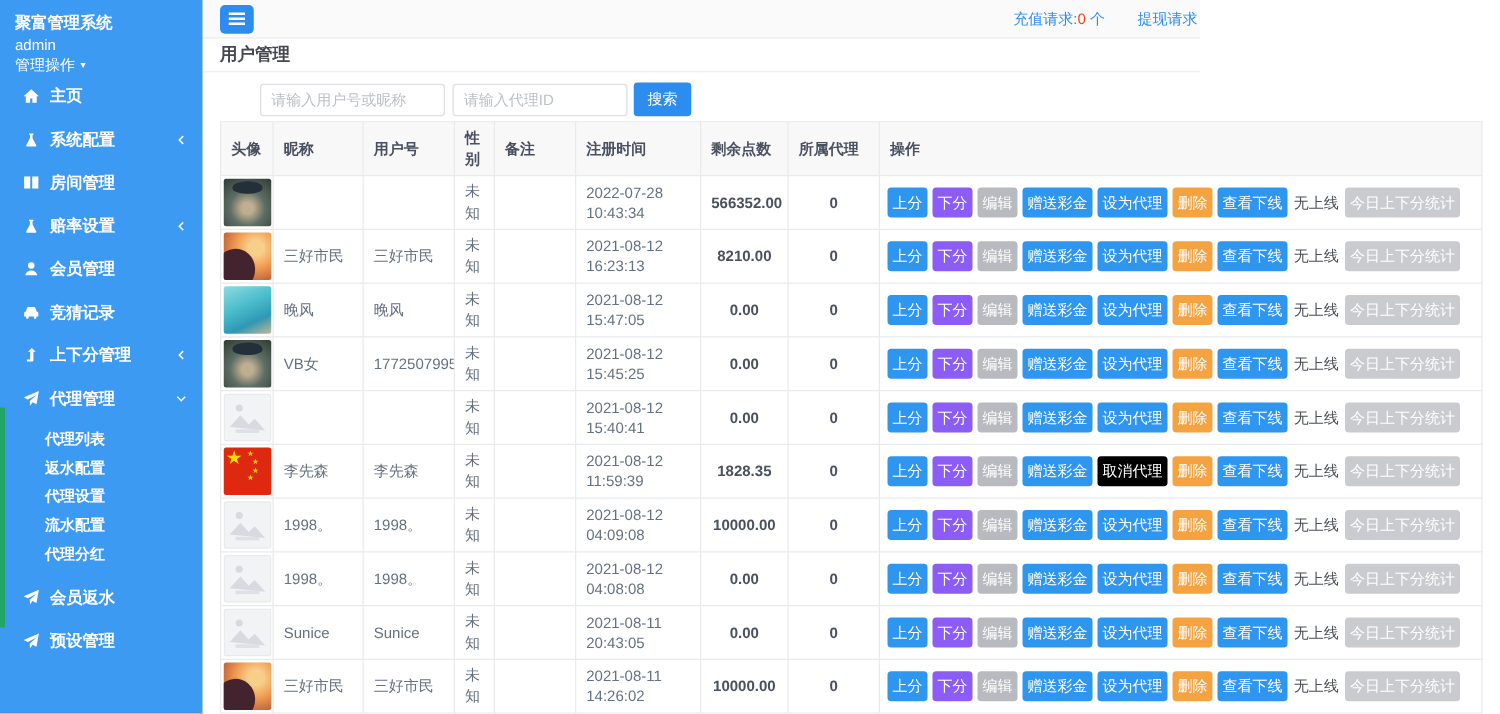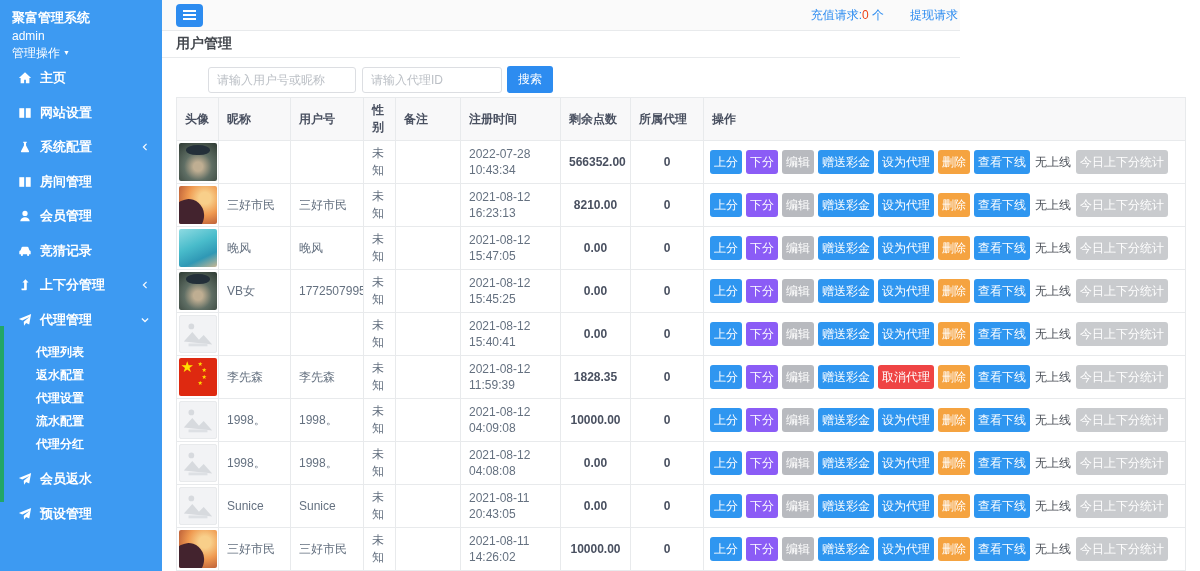--- a/index.html
+++ b/index.html
@@ -53,21 +53,21 @@
   td.td-av { padding:1px; }
   td.num { text-align:center; font-weight:bold; color:#495060; }
   .dt-line { line-height:16px; }
   td.td-actions { padding:0 6px; white-space:nowrap; }
 
   .abtn { display:inline-block; border:none; border-radius:3px; color:#fff; font-size:12px; line-height:14px; padding:5px 4px; margin-right:4px; cursor:pointer; vertical-align:middle; font-family:inherit; }
   .b-blue  { background:#2f96f0; }
   .b-teal  { background:#8b5cf6; }
   .b-gray  { background:#b8babf; }
   .b-orange{ background:#f5a340; }
-  .b-red   { background:#ef4444; }
+  .b-red   { background:#000000; }
   .b-stats { background:#c9cbce; margin-right:0; }
   .noline { color:#4a4f57; margin:0 5px 0 1px; vertical-align:middle; display:inline-block; }
 
   
   .av { width:38px; height:38px; border-radius:2px; position:relative; overflow:hidden; margin:0 auto; }
   .av--soldier { background:radial-gradient(circle at 50% 62%, #bfae92 0 15%, #5f6e64 46%, #2e3a33 100%); }
   .av--soldier::before { content:""; position:absolute; top:2px; left:7px; right:7px; height:10px; background:#232f39; border-radius:50% 50% 45% 45%; }
   .av--warrior { background:radial-gradient(circle at 68% 32%, #f8cf8a 0 16%, #ef9950 46%, #9c3b28 100%); }
   .av--warrior::before { content:""; position:absolute; left:-7px; bottom:-9px; width:32px; height:34px; background:#43232e; border-radius:50%; transform:rotate(18deg); }
   .av--coast { background:linear-gradient(155deg, #8edbe2 0%, #49bccb 42%, #2f98b5 72%, #c9b794 100%); }
@@ -98,47 +98,51 @@
           <span class="mi-icon">
             <svg viewBox="0 0 16 16">
               <path d="M8 1.5 1 8h2v6h4v-4h2v4h4V8h2z" fill="currentColor"></path>
             </svg>
           </span>
           <span class="mi-label">主页</span>
         </div>
         <div class="menu-item">
           <span class="mi-icon">
             <svg viewBox="0 0 16 16">
+              <path d="M6 2h4v1l-.8.4v2.9l3.3 6.2c.4.8-.1 1.5-1 1.5H4.5c-.9 0-1.4-.7-1-1.5l3.3-6.2V3.4L6 3z" fill="currentColor"></path>
+            </svg>
+          </span>
+          <span class="mi-label">系统配置</span>
+          <span class="mi-chev">
+            <svg viewBox="0 0 16 16">
+              <path d="M10.5 3 5.5 8l5 5" stroke="currentColor" stroke-width="2" fill="none"></path>
+            </svg>
+          </span>
+        </div>
+        <div class="menu-item">
+          <span class="mi-icon">
+            <svg viewBox="0 0 16 16">
               <rect x="1.5" y="2.5" width="5.6" height="11" fill="currentColor"></rect>
               <rect x="8.9" y="2.5" width="5.6" height="11" fill="currentColor"></rect>
             </svg>
           </span>
-          <span class="mi-label">网站设置</span>
+          <span class="mi-label">房间管理</span>
         </div>
         <div class="menu-item">
           <span class="mi-icon">
             <svg viewBox="0 0 16 16">
               <path d="M6 2h4v1l-.8.4v2.9l3.3 6.2c.4.8-.1 1.5-1 1.5H4.5c-.9 0-1.4-.7-1-1.5l3.3-6.2V3.4L6 3z" fill="currentColor"></path>
             </svg>
           </span>
-          <span class="mi-label">系统配置</span>
+          <span class="mi-label">赔率设置</span>
           <span class="mi-chev">
             <svg viewBox="0 0 16 16">
               <path d="M10.5 3 5.5 8l5 5" stroke="currentColor" stroke-width="2" fill="none"></path>
             </svg>
           </span>
-        </div>
-        <div class="menu-item">
-          <span class="mi-icon">
-            <svg viewBox="0 0 16 16">
-              <rect x="1.5" y="2.5" width="5.6" height="11" fill="currentColor"></rect>
-              <rect x="8.9" y="2.5" width="5.6" height="11" fill="currentColor"></rect>
-            </svg>
-          </span>
-          <span class="mi-label">房间管理</span>
         </div>
         <div class="menu-item">
           <span class="mi-icon">
             <svg viewBox="0 0 16 16">
               <circle cx="8" cy="5" r="3" fill="currentColor"></circle>
               <path d="M2.5 14c.5-3 2.8-4.5 5.5-4.5s5 1.5 5.5 4.5z" fill="currentColor"></path>
             </svg>
           </span>
           <span class="mi-label">会员管理</span>
         </div>

